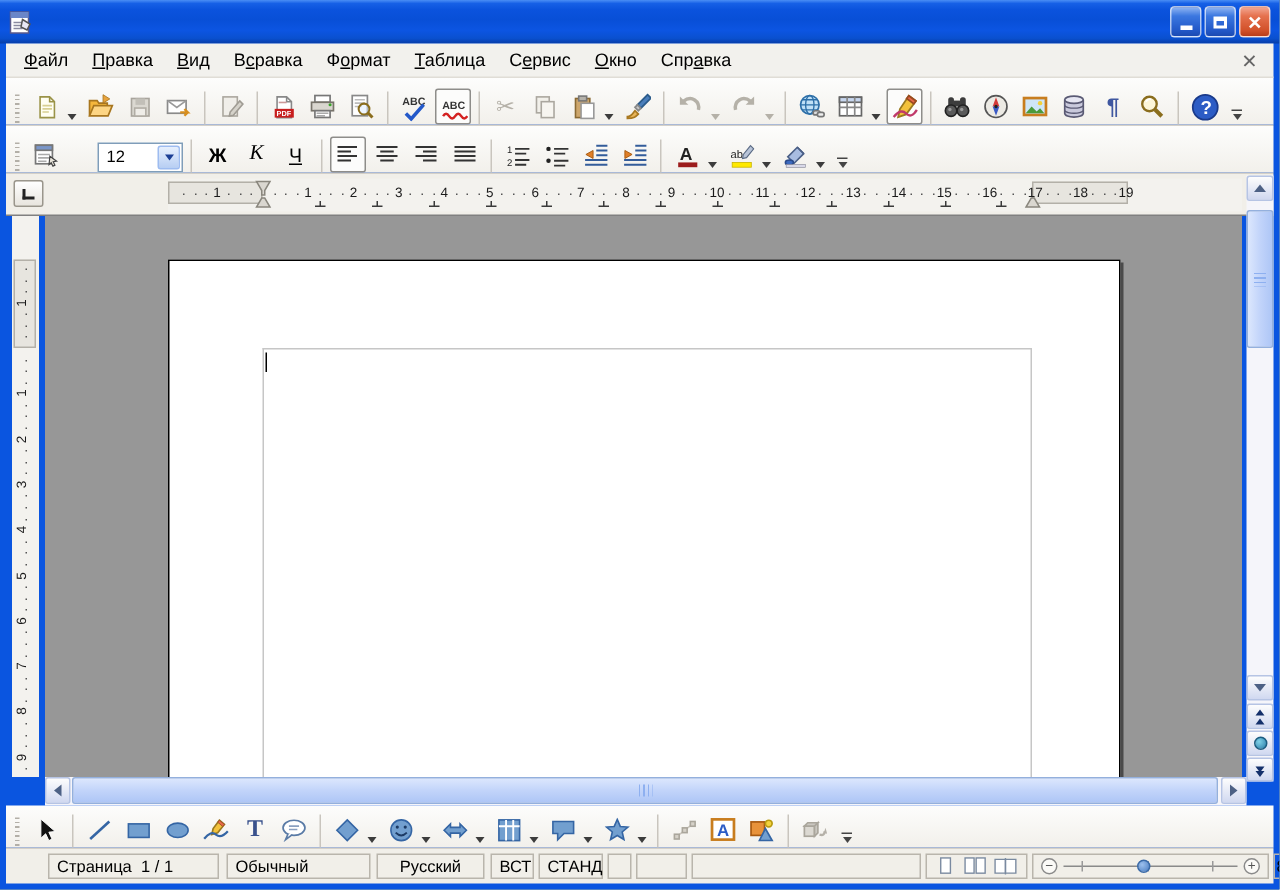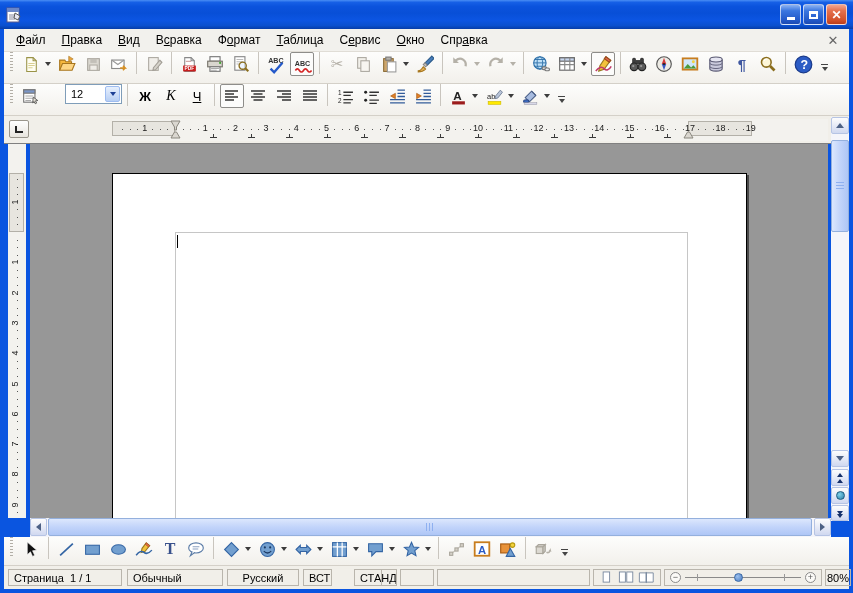--- a/index.html
+++ b/index.html
@@ -20,21 +20,21 @@
   .wbtn .maxbox{width:9px;height:8px;border:2px solid #fff;border-top-width:3px;}
   
   .menubar{position:absolute;left:4px;top:29px;width:845px;height:23px;background:#f2f1ed;
     display:flex;align-items:center;padding-left:4px;border-bottom:1px solid #e0ddd6;}
   .menu-item{padding:2px 8px;font-size:12px;cursor:default;}
   .menu-item span.u{text-decoration:underline;}
   .menu-close{position:absolute;right:8px;top:3px;color:#666;font-size:13px;width:16px;height:16px;
     display:flex;align-items:center;justify-content:center;}
   
   .toolbar{position:absolute;left:4px;width:845px;background:linear-gradient(180deg,#fdfdfc,#f2f0eb);
-    border-bottom:1px solid #d4d0c8;display:flex;align-items:flex-start;gap:2px;padding-left:2px;}
+    border-bottom:1px solid #d4d0c8;display:flex;align-items:flex-end;gap:2px;padding-left:2px;}
   .tb1{top:52px;height:32px;}
   .tb2{top:84px;height:32px;}
   .tbd{top:537px;height:29px;}
   .grip{width:3px;height:20px;margin:0 4px;background:repeating-linear-gradient(180deg,#b3afa7 0 1px,transparent 1px 3px);}
   .sep{width:1px;height:22px;background:#c9c5be;margin:0 3px;flex:none;}
   .tb{width:24px;height:24px;display:flex;align-items:center;justify-content:center;
     border:1px solid transparent;border-radius:2px;flex:none;}
   .tb.pressed{background:#fcfcfb;border:1px solid #8e8d8a;}
   .dd{width:0;height:0;border:3px solid transparent;border-top:4px solid #3c3c3c;margin:10px 2px 0 0;flex:none;}
   .dd.dis{border-top-color:#b5b1a8;}
@@ -85,21 +85,21 @@
     background:linear-gradient(90deg,#dce7fd,#c2d4fa 50%,#aec6f6);display:flex;align-items:center;justify-content:center;}
   .vthumb .g{width:8px;height:9px;background:repeating-linear-gradient(180deg,#8eb0f0 0 1px,transparent 1px 3px);}
   .navcirc{width:9px;height:9px;border-radius:50%;background:radial-gradient(circle at 35% 35%,#7fd2e8,#2a7ca8);border:1px solid #1c5d80;}
   .hscroll{position:absolute;left:30px;top:518px;width:801px;height:19px;background:#f5f5fa;}
   .hthumb{position:absolute;left:18px;top:0;width:764px;height:18px;border:1px solid #94b0dd;border-radius:2px;
     background:linear-gradient(180deg,#dce7fd,#c2d4fa 50%,#aec6f6);display:flex;align-items:center;justify-content:center;}
   .hthumb .g{width:9px;height:8px;background:repeating-linear-gradient(90deg,#8eb0f0 0 1px,transparent 1px 3px);}
   
   .statusbar{position:absolute;left:4px;top:566px;width:845px;height:23px;background:#f1efe9;}
   .cell{position:absolute;top:3px;height:17px;border:1px solid #b9b5ac;display:flex;align-items:center;
-    padding:0 5px;font-size:11px;white-space:pre;}
+    padding:0 5px;font-size:11px;white-space:pre;margin-left:24px;}
   .zoomwrap{display:flex;align-items:center;gap:4px;width:100%;}
   .zc{width:11px;height:11px;border-radius:50%;border:1px solid #8a8a8a;color:#555;font-size:9px;line-height:9px;
     display:flex;align-items:center;justify-content:center;flex:none;background:#fbfaf7;}
   .ztrack{position:relative;flex:1;height:1px;background:#8a8a8a;}
   .ztick{position:absolute;top:-3px;width:1px;height:7px;background:#999;}
   .zthumb{position:absolute;top:-4px;width:9px;height:9px;border-radius:50%;border:1px solid #3a6aa8;
     background:radial-gradient(circle at 35% 35%,#9cc0ee,#4a7cc0);}
   svg{display:block;}
 </style>
 </head>
@@ -771,21 +771,21 @@
         <span class="bar"></span>
         <span class="tri"></span>
       </div>
   </div>
 
   <div class="statusbar">
     <div class="cell" style="left:4px;width:114px;">Страница  1 / 1</div>
     <div class="cell" style="left:123px;width:96px;">Обычный</div>
     <div class="cell" style="left:223px;width:72px;justify-content:center;">Русский</div>
     <div class="cell" style="left:299px;width:29px;">ВСТ</div>
-    <div class="cell" style="left:350px;width:43px;">СТАНД</div>
+    <div class="cell" style="left:331px;width:43px;">СТАНД</div>
     <div class="cell" style="left:377px;width:16px;"></div>
     <div class="cell" style="left:396px;width:34px;"></div>
     <div class="cell" style="left:433px;width:153px;"></div>
     <div class="cell" style="left:589px;width:68px;justify-content:center;gap:4px;">
       <svg width="16" height="15" viewBox="0 0 16 15">
         <rect x="4.5" y="1.5" width="7" height="11" fill="#fff" stroke="#7a8aa0"></rect>
       </svg>
       <svg width="18" height="15" viewBox="0 0 18 15">
         <rect x="1.5" y="1.5" width="6.5" height="11" fill="#fff" stroke="#7a8aa0"></rect>
         <rect x="9.5" y="1.5" width="6.5" height="11" fill="#fff" stroke="#7a8aa0"></rect>

